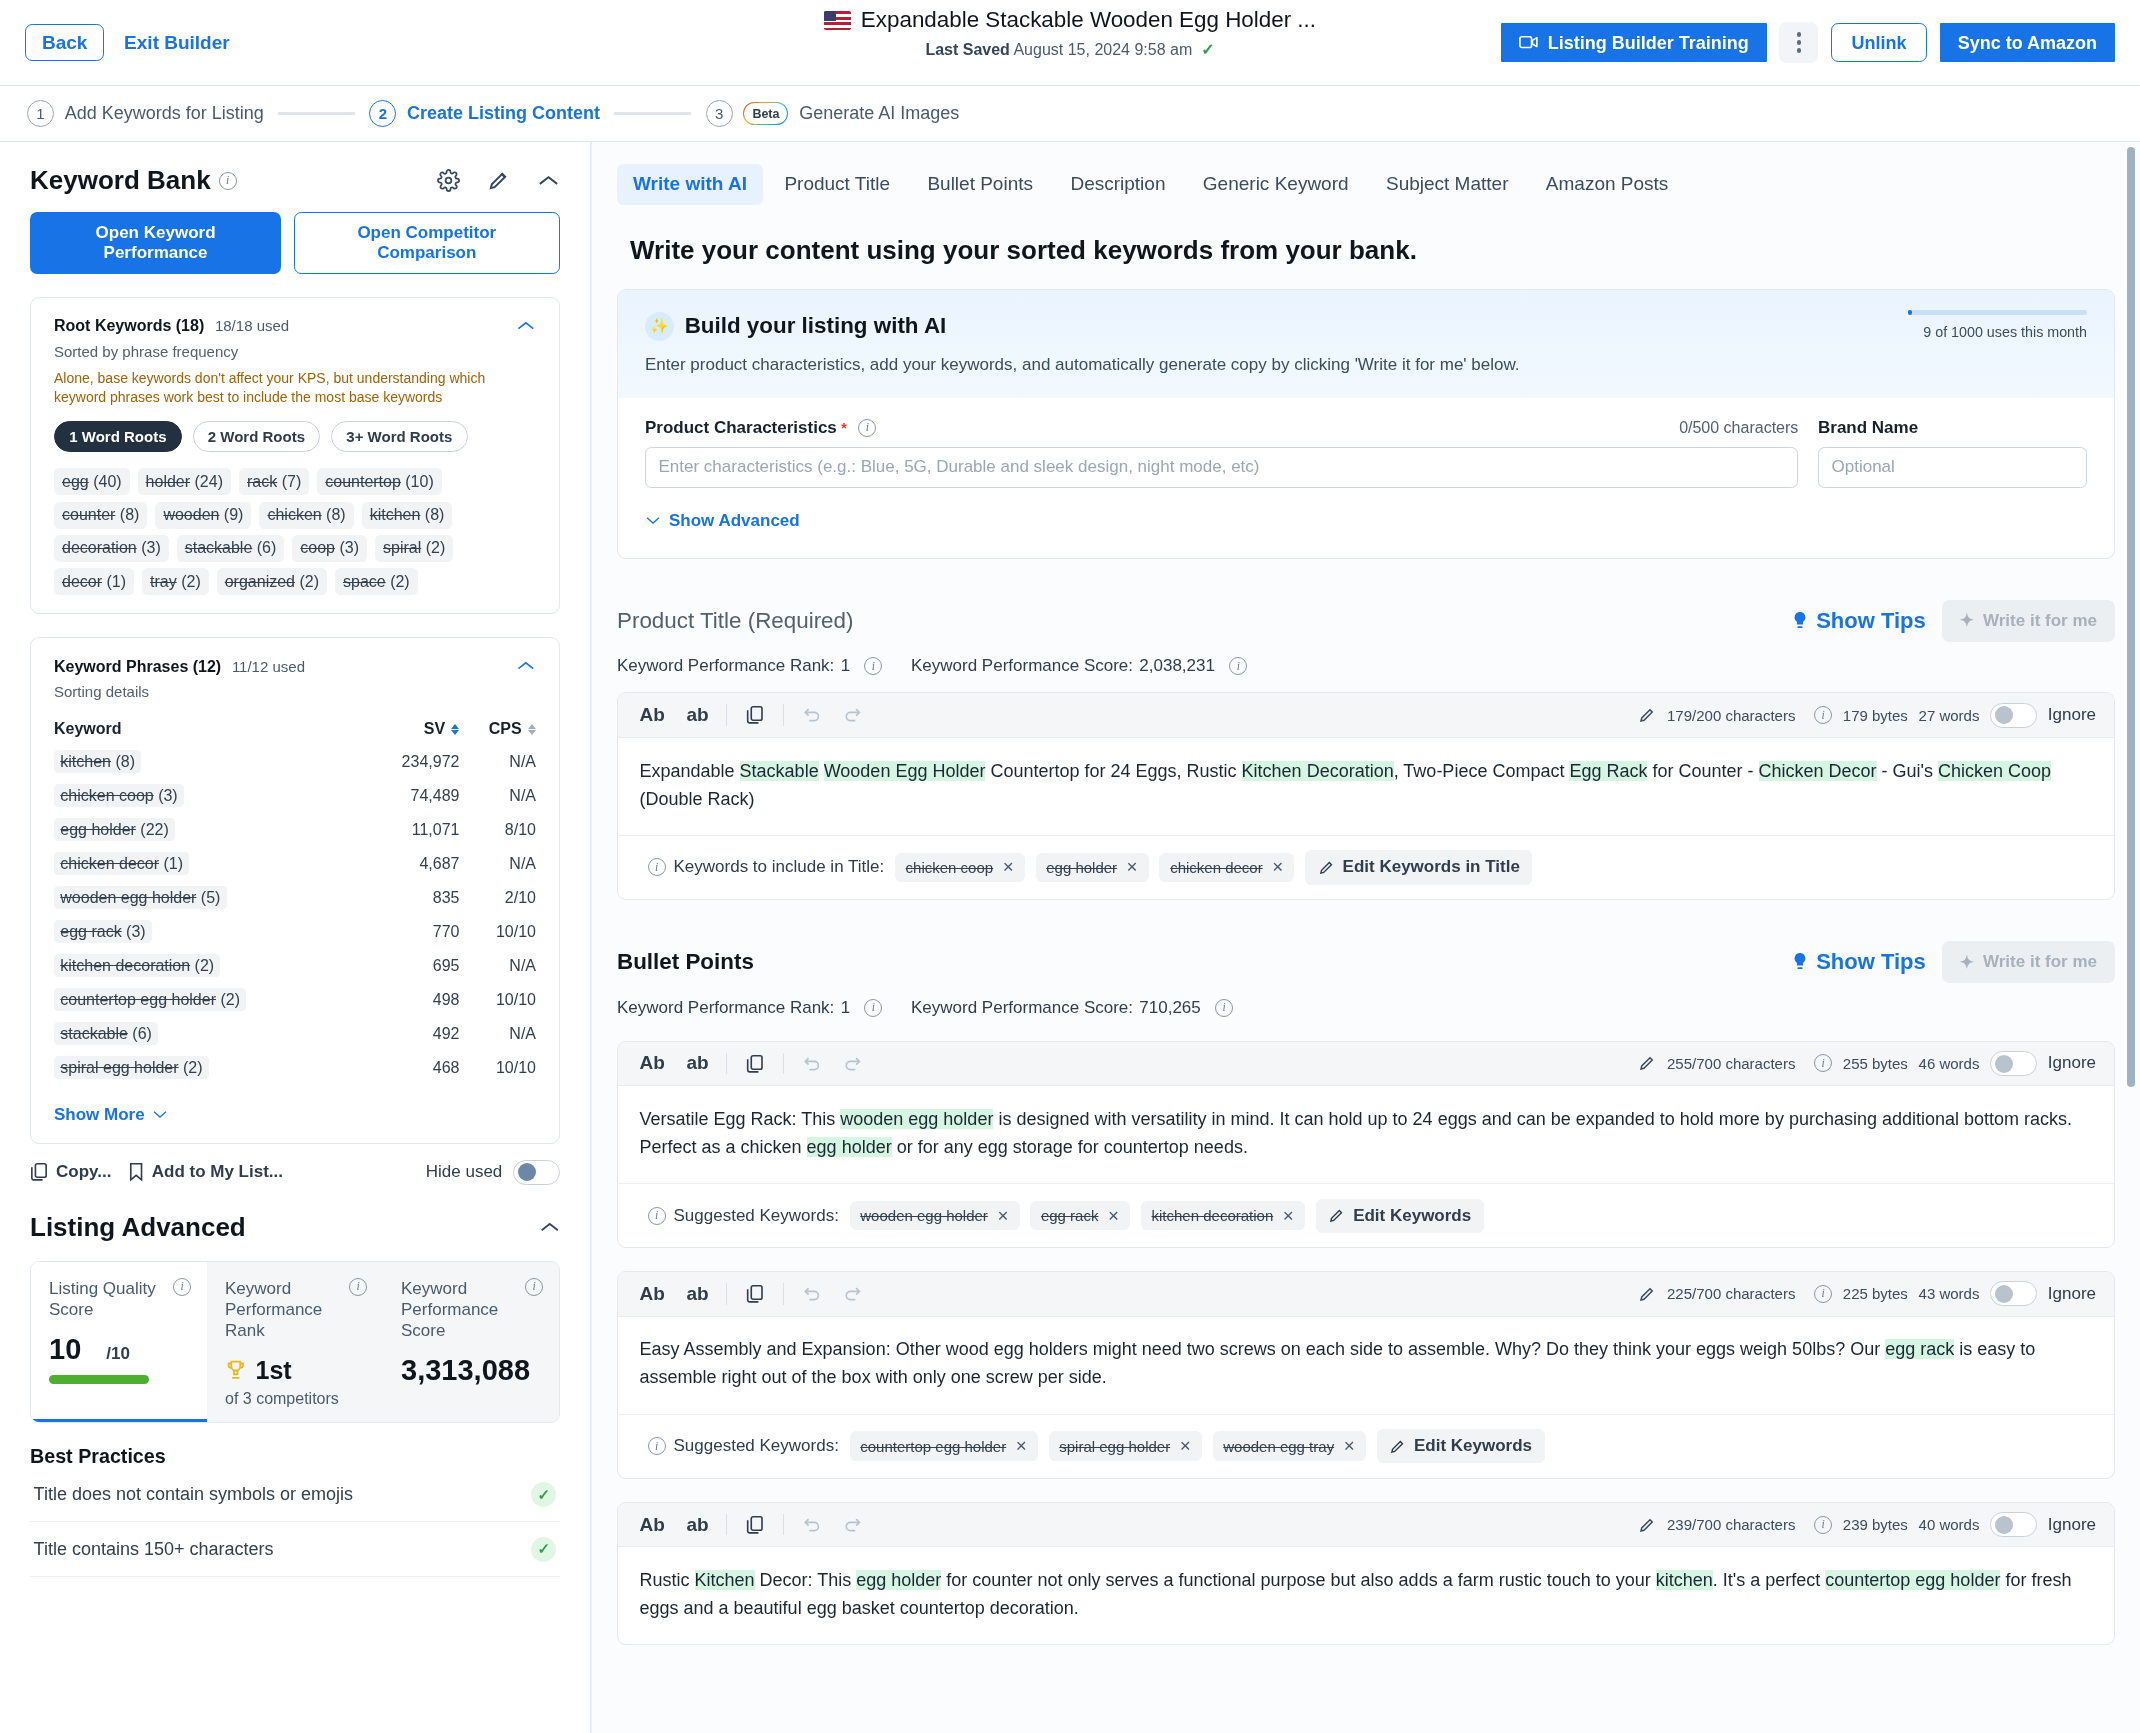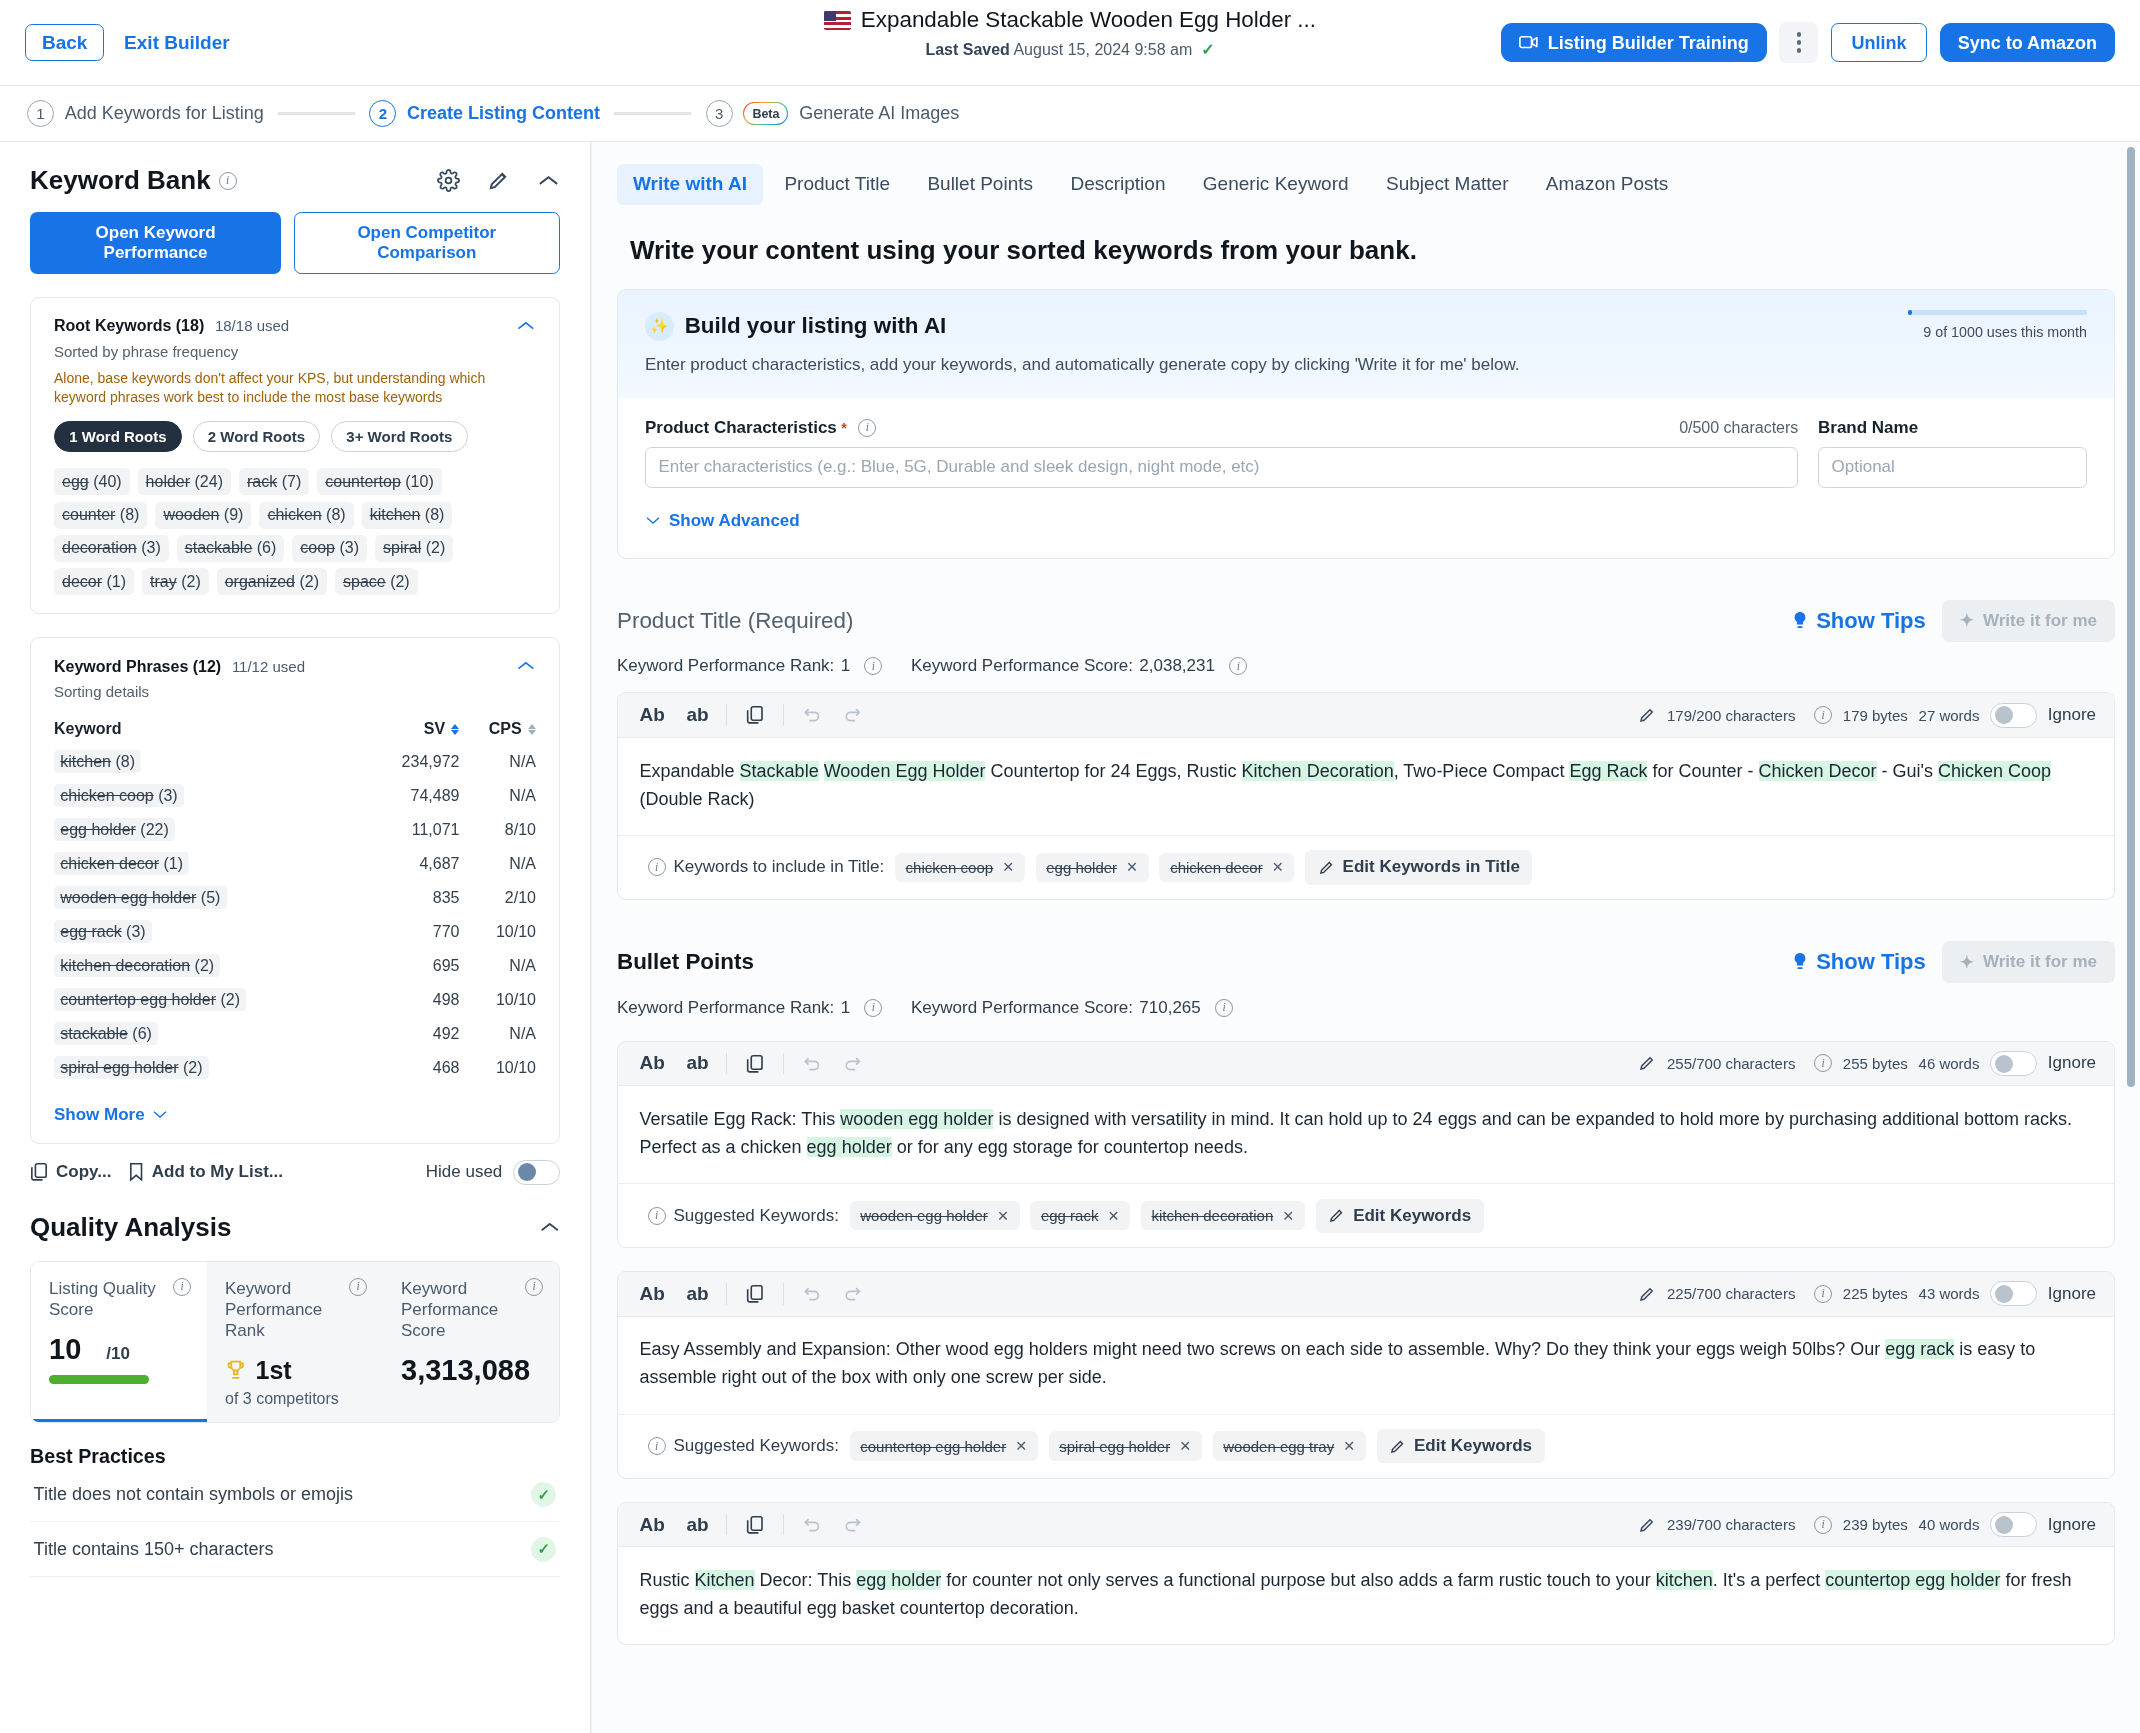--- a/index.html
+++ b/index.html
@@ -44,21 +44,21 @@
     content:""; position:absolute; left:0; top:0; width:11.6px; height:9.9px; background:#3c3b6e;
   }
   .doc-title { font-size: 22.4px; font-weight: 400; color: #10161d; white-space: nowrap; }
   .saved-row { margin-top: 7.2px; font-size: 16px; color: #4a5b6e; }
   .saved-row b { color: #34445a; }
   .check-green { color: #2e9e4f; font-weight: 700; margin-left: 4.5px; }
   .header-right {
     margin-left: auto; display: flex; align-items: center; gap: 12.5px;
   }
   .btn-primary {
-    background: #1773e6; color: #fff; border: none; border-radius: 11px;
+    background: #1773e6; color: #fff; border: none; border-radius: 1px;
     padding: 10.7px 18px; font-size: 18px; font-weight: 700; cursor: pointer;
     display: flex; align-items: center; gap: 9px; line-height: 1;
   }
   .btn-outline {
     background: #fff; color: #1773e6; border: 0.9px solid #1773e6; border-radius: 7.2px;
     padding: 9.9px 19.7px; font-size: 18px; font-weight: 700; cursor: pointer; line-height: 1;
   }
   .kebab {
     width: 39px; height: 41px; border-radius: 7.2px; background: #f2f4f7;
     display: flex; flex-direction: column; align-items: center; justify-content: center;
@@ -535,21 +535,21 @@
       </button>
       <div class="hide-used">
         <span>Hide used</span>
         <span class="toggle">
             <i></i>
           </span>
       </div>
     </div>
 
     <div class="la-head">
-      <span class="la-title">Quality Analysis</span>
+      <span class="la-title">Listing Advanced</span>
       <span class="chev-up">
         <svg width="21.5" height="13.4" viewBox="0 0 24 14" fill="none" stroke="#33475e" stroke-width="2">
             <path d="M3 11l9-7 9 7"></path>
           </svg>
       </span>
     </div>
 
     <div class="score-strip">
       <div class="score-cell first">
         <div class="score-label">Listing Quality Score</div>

